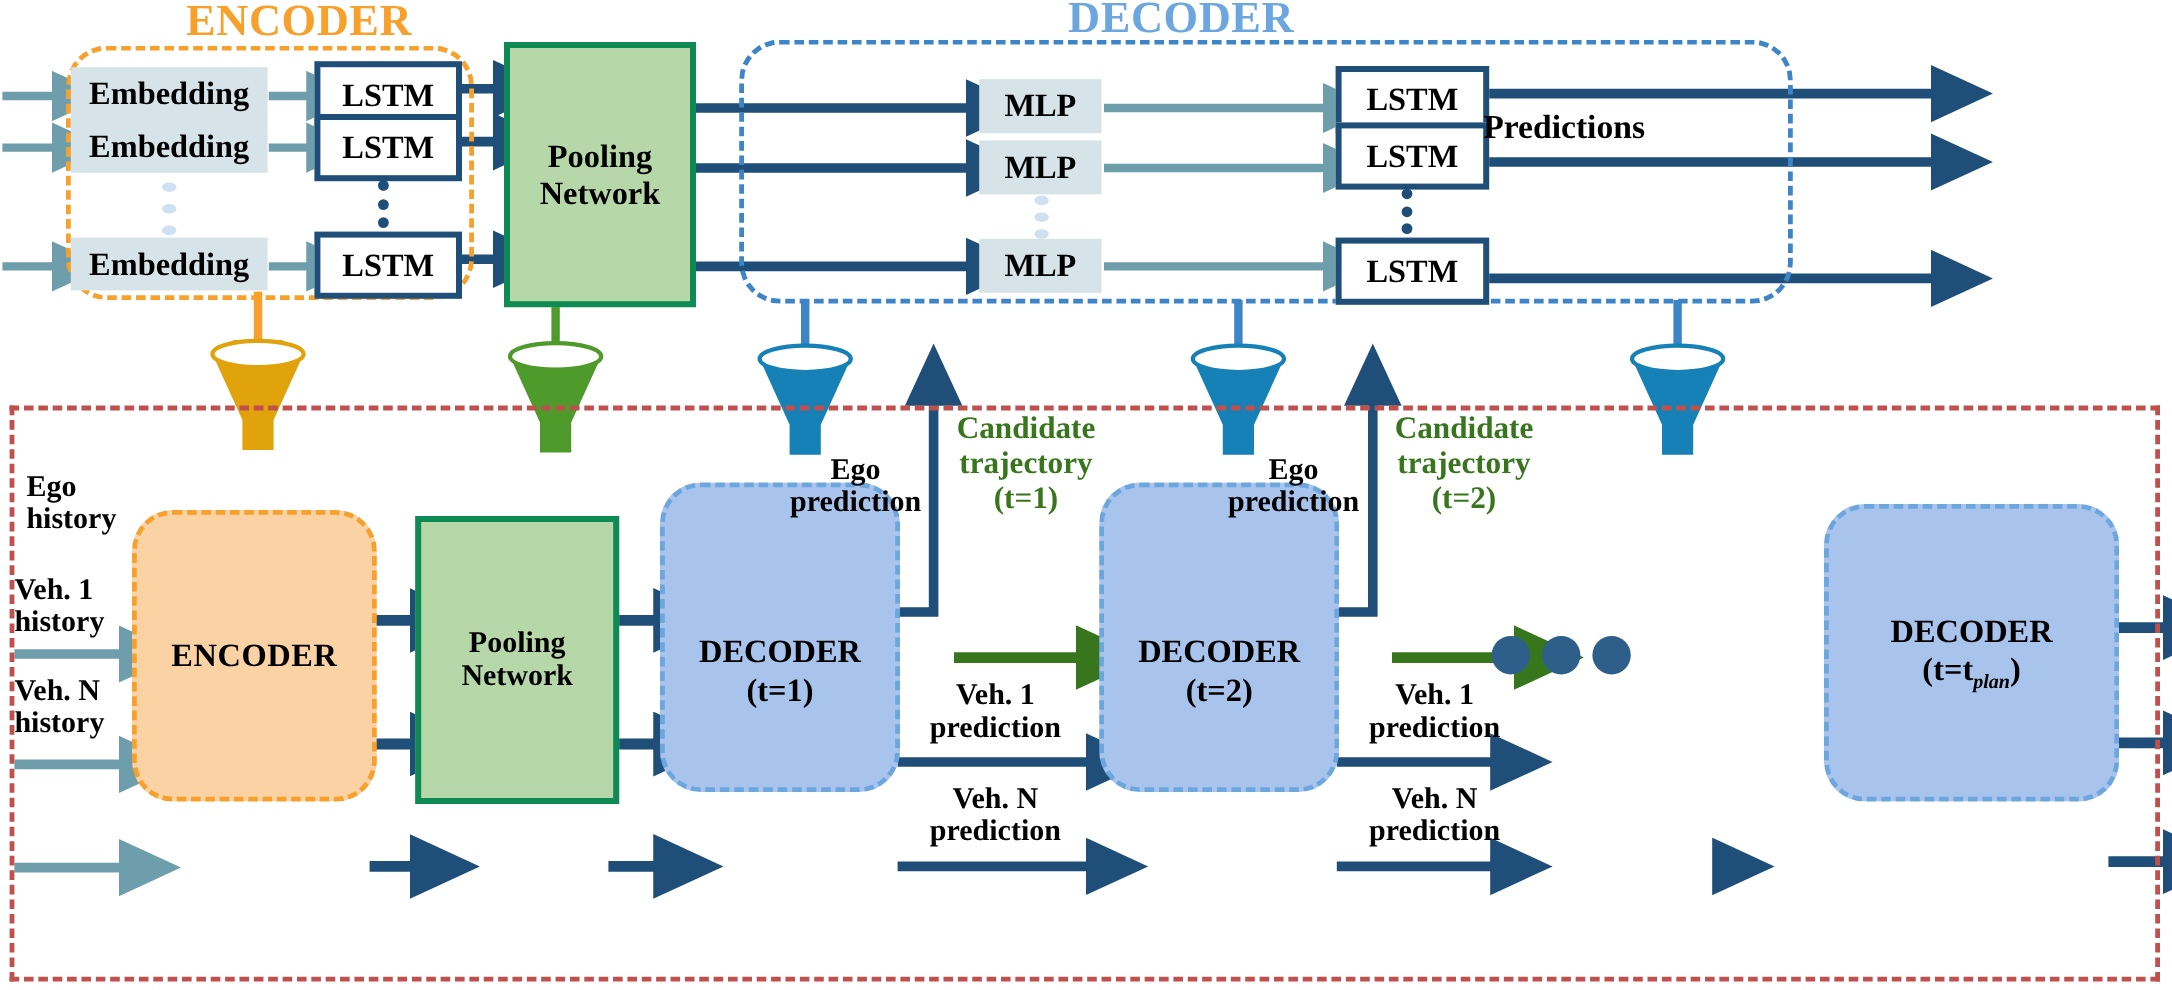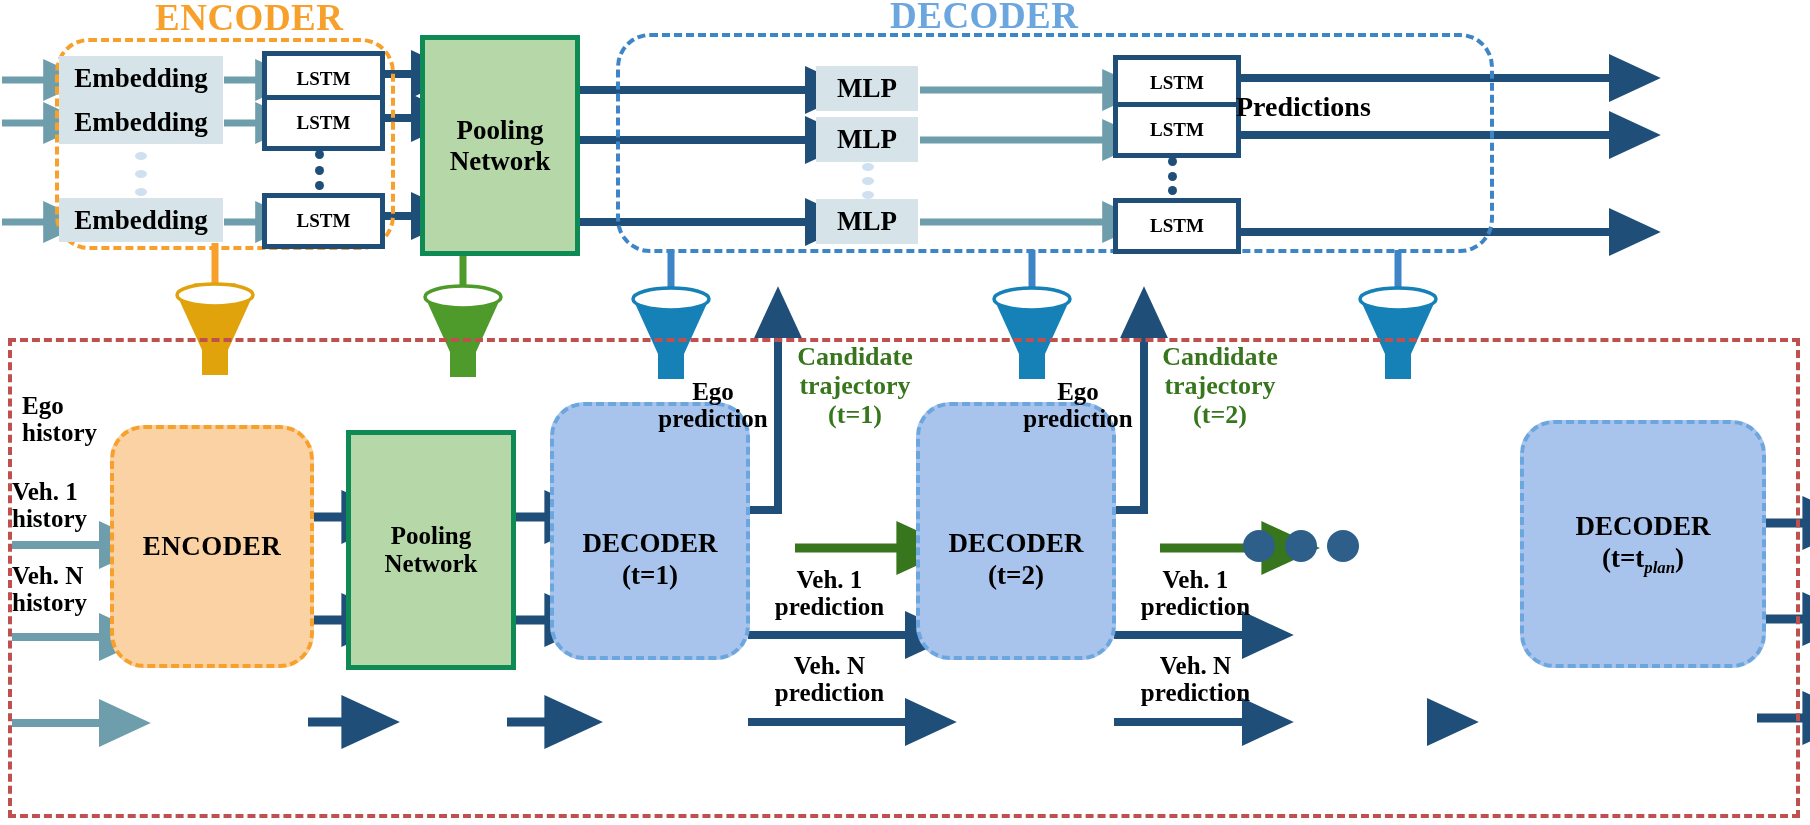--- a/index.html
+++ b/index.html
@@ -16,21 +16,21 @@
   .hdr-student{color:#C0504D;font-size:31px;font-weight:bold;}
 
   
   .grp-enc{border:4px dashed #F7A12C;border-radius:34px;}
   .grp-dec{border:4px dashed #3D85C6;border-radius:34px;}
   .grp-student{border:4px dashed #C0504D;border-radius:0;}
 
   
   .embed{background:#D6E3E8;color:#000;font-size:27px;font-weight:bold;}
   .lstm{background:#fff;border:5px solid #1F4E79;color:#000;
-        font-size:19px;font-weight:bold;}
+        font-size:27px;font-weight:bold;}
   .mlp{background:#D6E3E8;color:#000;font-size:27px;font-weight:bold;}
   .pool{background:#B6D7A8;border:5px solid #0E8A55;color:#000;
         font-size:27px;font-weight:bold;line-height:1.12;}
   .pool-s{background:#B6D7A8;border:5px solid #0E8A55;color:#000;
         font-size:25px;font-weight:bold;line-height:1.12;}
   .encoder-s{background:#FAD2A4;border:4px dashed #F7A12C;border-radius:34px;
         color:#000;font-size:27px;font-weight:bold;letter-spacing:.5px;}
   .decoder-s{background:#A9C4EC;border:4px dashed #6CA6DE;border-radius:34px;
         color:#000;font-size:27px;font-weight:bold;line-height:1.2;}
 

